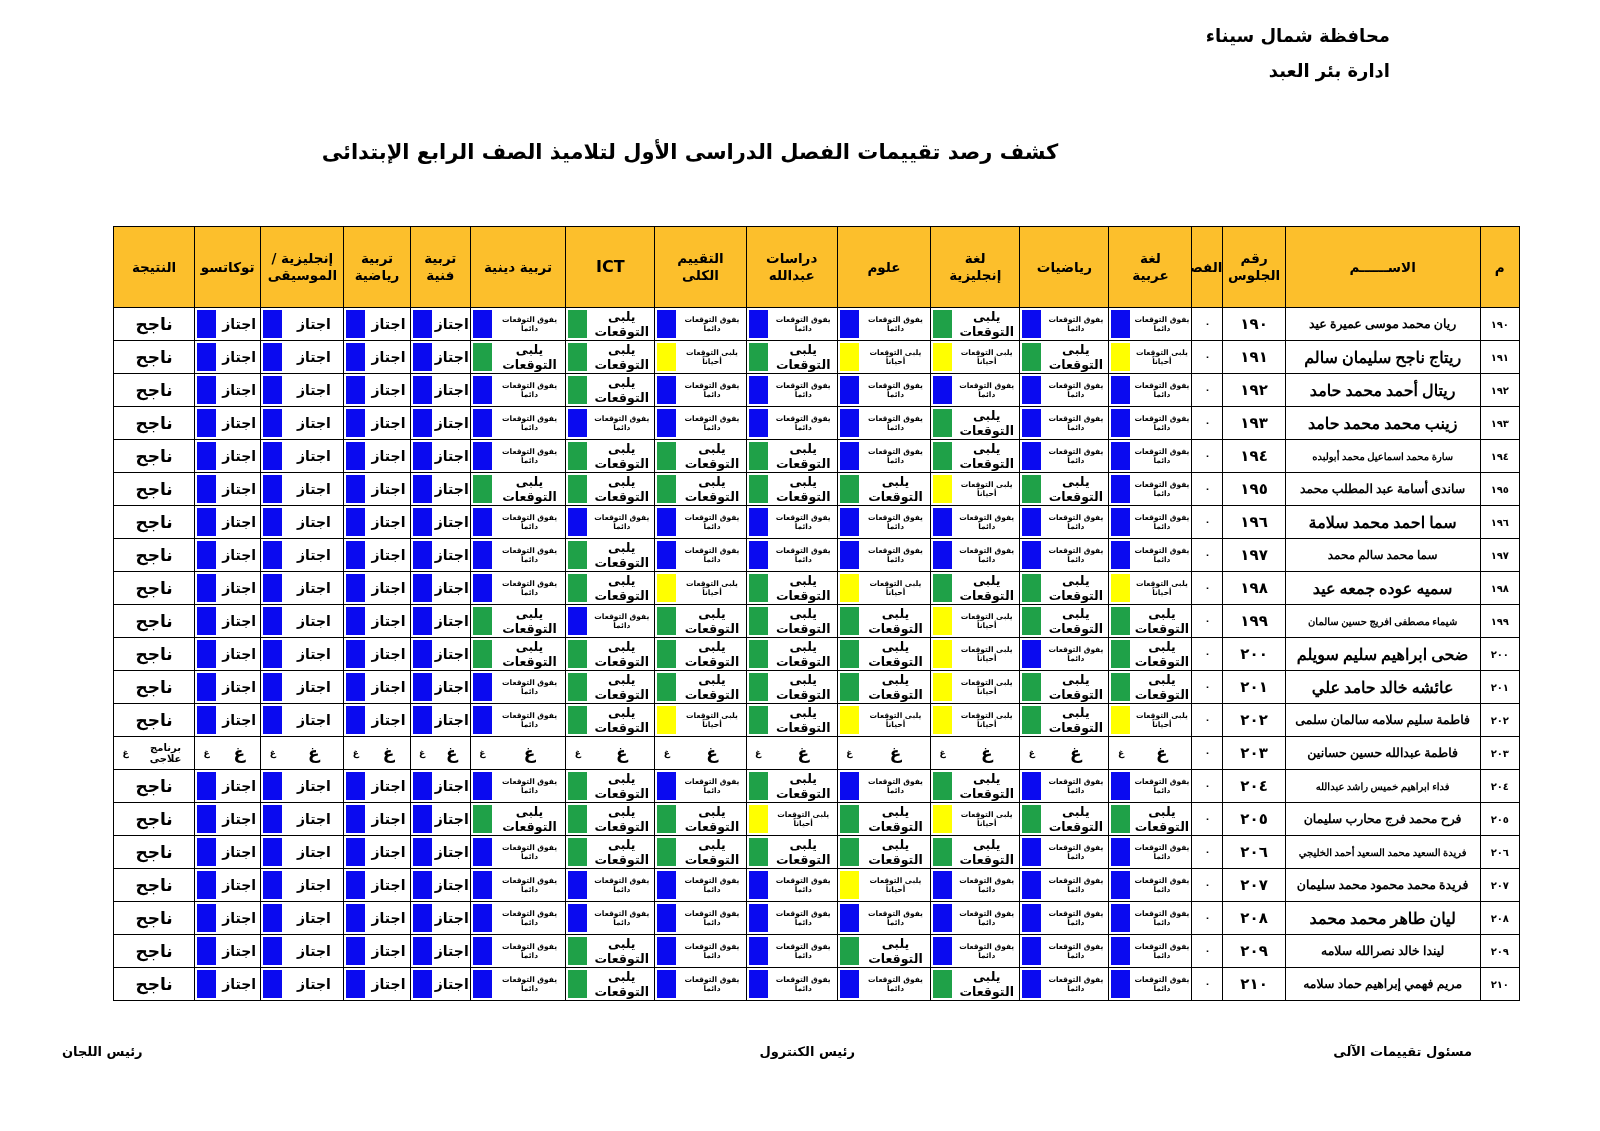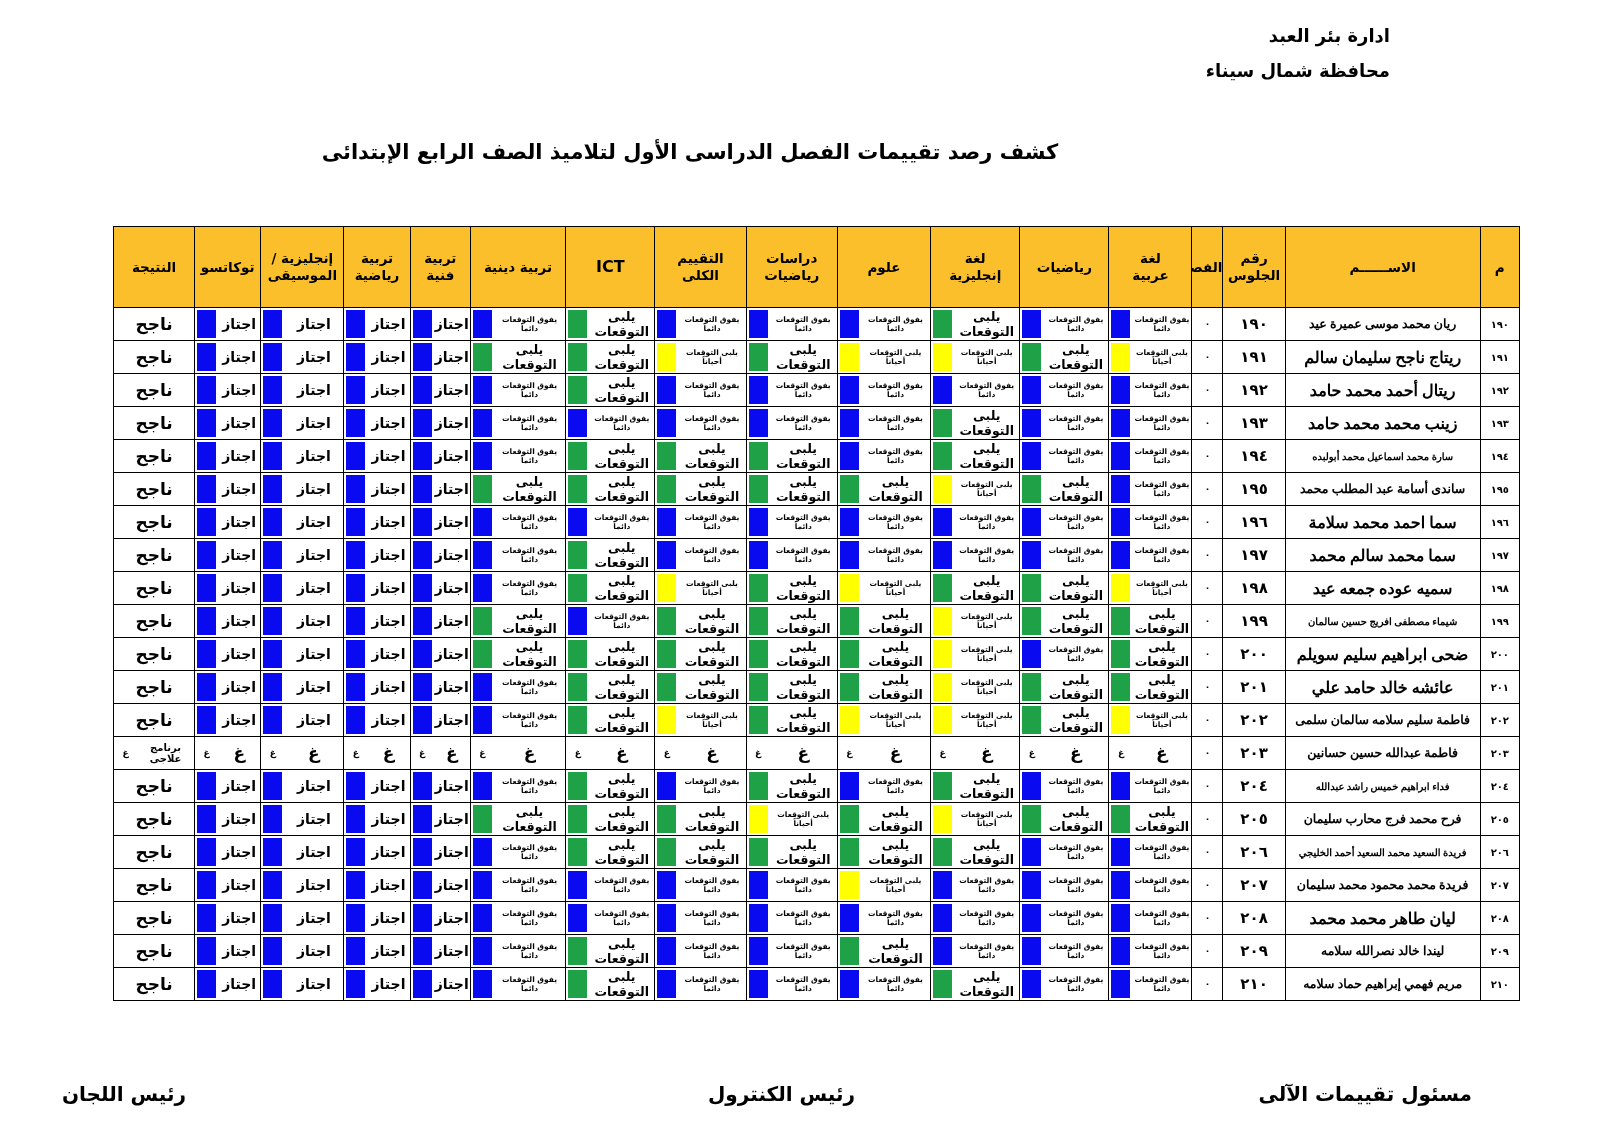--- a/index.html
+++ b/index.html
@@ -24,33 +24,33 @@
 
   .mcell{display:flex;flex-direction:row;align-items:stretch;height:32px;direction:ltr;}
   .sq{width:19px;margin:2px;flex:0 0 auto;display:flex;align-items:center;justify-content:center;font-size:9px;font-weight:bold;}
   .mtext{flex:1;display:flex;align-items:center;justify-content:center;text-align:center;direction:rtl;}
   .t-small{font-size:7.5px;font-weight:bold;}
   .t-big{font-size:12.5px;font-weight:bold;}
   .t-pass{font-size:14px;font-weight:bold;}
   .t-gh{font-size:17px;font-weight:bold;}
   .t-remedial{font-size:10px;font-weight:bold;}
 
-  .footer-label{position:absolute;top:1082px;font-weight:bold;font-size:20px;white-space:nowrap;}
+  .footer-label{position:absolute;top:1044px;font-weight:bold;font-size:13px;white-space:nowrap;}
   .f-right{right:128px;}
   .f-center{right:745px;}
   .f-left{left:62px;}
 </style>
 </head>
 <body>
 
 <div class="page">
 
   <div class="org-block">
+    <div>محافظة شمال سيناء</div>
     <div>ادارة بئر العبد</div>
-    <div>محافظة شمال سيناء</div>
   </div>
 
   <div class="title-block">
     <div class="title-line1">كشف رصد تقييمات الفصل الدراسى الأول لتلاميذ الصف الرابع الإبتدائى</div>
   </div>
 
   <table class="sheet">
     <colgroup id="cols">
         <col style="width: 38px;">
         <col style="width: 188px;">
@@ -77,21 +77,21 @@
           <th>رقم
 الجلوس</th>
           <th>الفصل</th>
           <th>لغة
 عربية</th>
           <th>رياضيات</th>
           <th>لغة
 إنجليزية</th>
           <th>علوم</th>
           <th>دراسات
-رياضيات</th>
+عبدالله</th>
           <th>التقييم
 الكلى</th>
           <th style="font-size: 16px; margin-top: 39px;">ICT</th>
           <th>تربية دينية</th>
           <th>تربية
 فنية</th>
           <th>تربية
 رياضية</th>
           <th>إنجليزية /
 الموسيقى</th>
@@ -648,21 +648,21 @@
           <td>
             <div class="mcell">
               <div class="sq" style="background: rgb(10, 10, 240);"></div>
               <div class="mtext t-pass">اجتاز</div>
             </div>
           </td>
           <td class="result-cell">ناجح</td>
         </tr>
         <tr>
           <td class="num-cell">١٩٧</td>
-          <td class="name-cell" style="font-size: 16px;">سما محمد سالم محمد</td>
+          <td class="name-cell" style="font-size: 12px;">سما محمد سالم محمد</td>
           <td class="seat-cell">١٩٧</td>
           <td class="cls-cell">٠</td>
           <td>
             <div class="mcell">
               <div class="sq" style="background: rgb(10, 10, 240);"></div>
               <div class="mtext t-small">يفوق التوقعات دائماً</div>
             </div>
           </td>
           <td>
             <div class="mcell">

